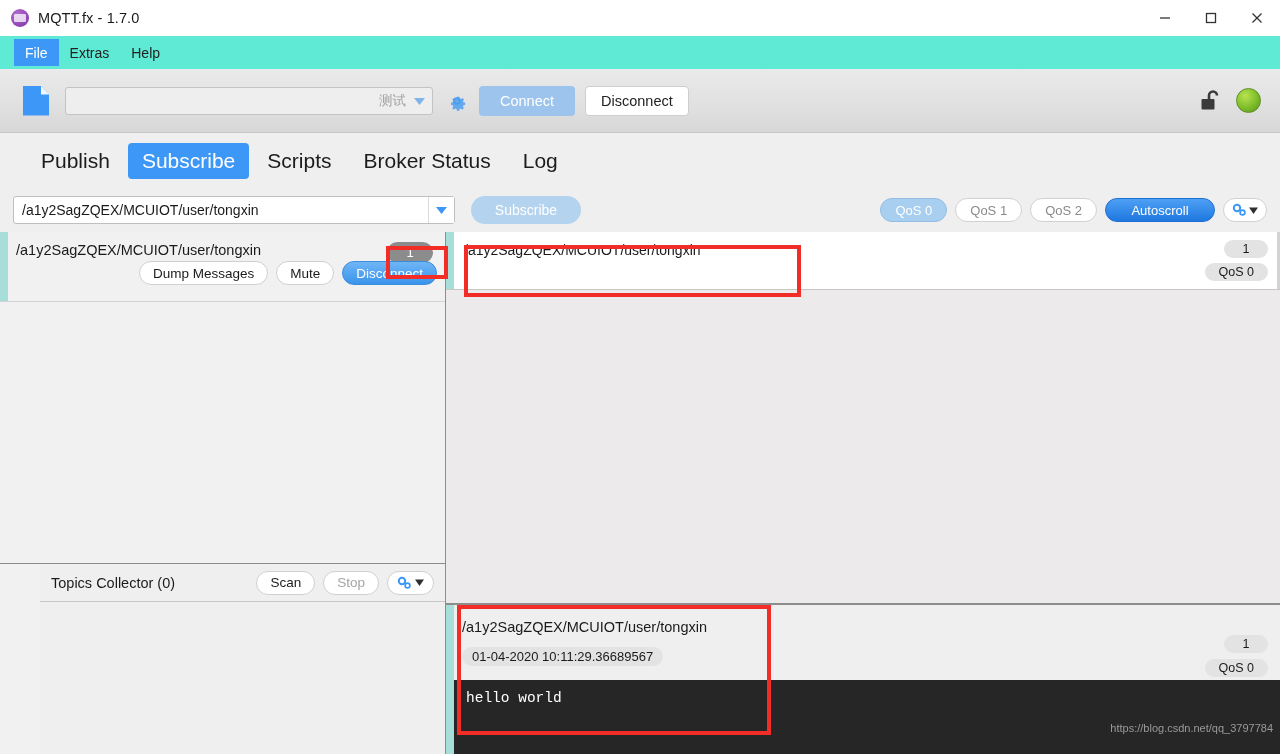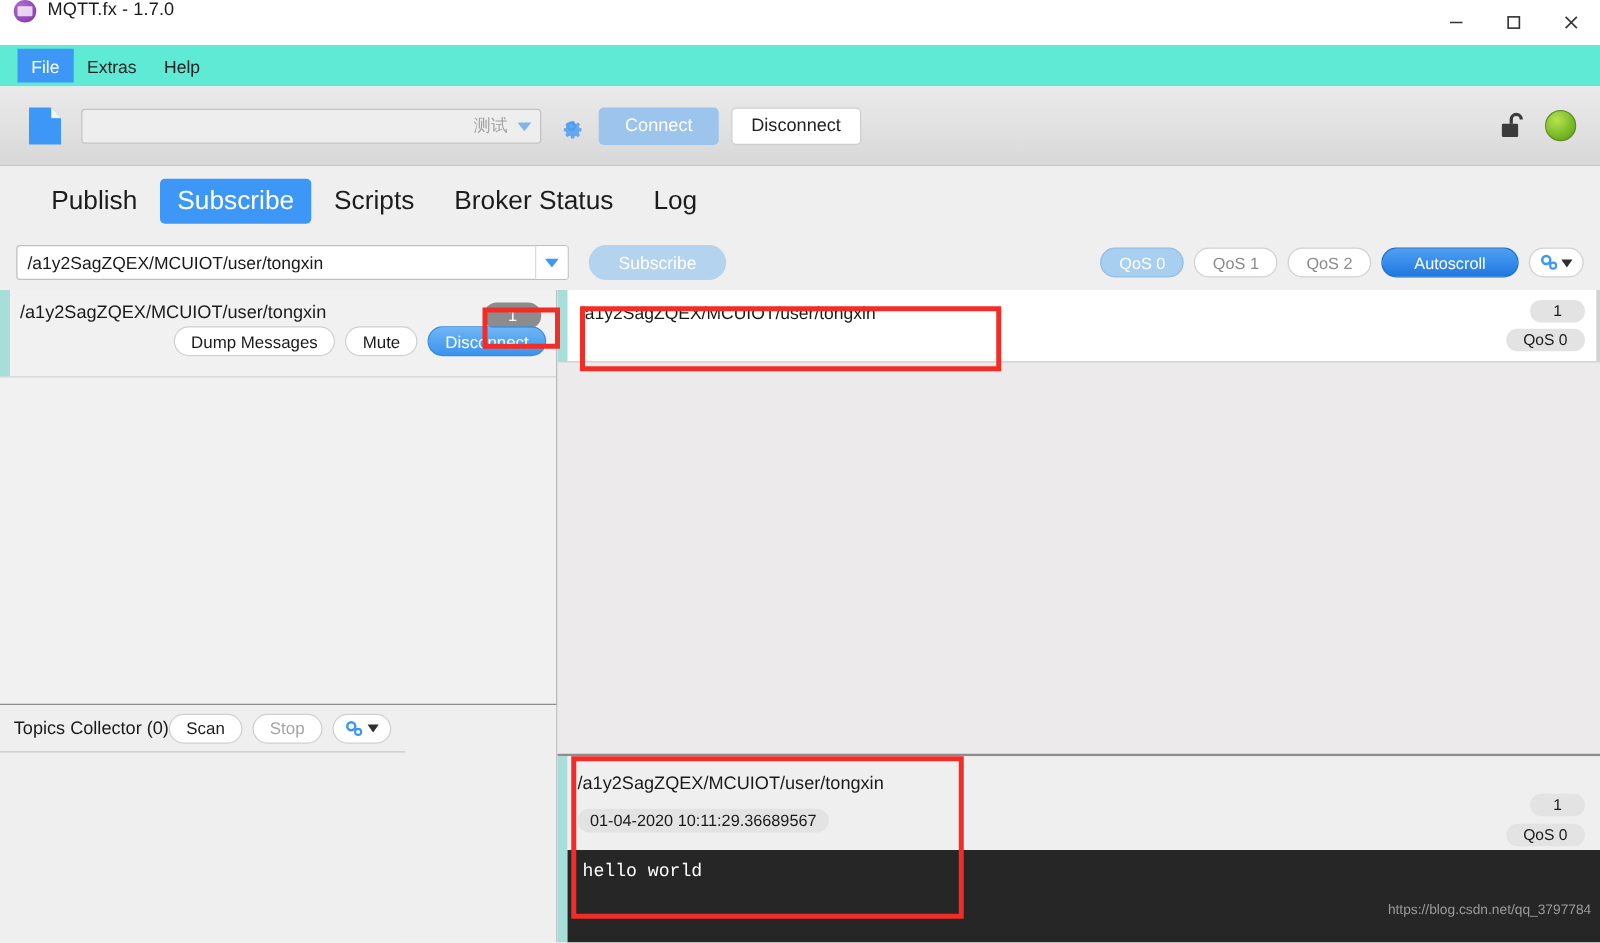--- a/index.html
+++ b/index.html
@@ -16,20 +16,21 @@
     background: #eceaea;
     display: flex;
     flex-direction: column;
   }
 
   
   .titlebar {
     height: 36px;
     background: #ffffff;
     display: flex;
+    align-items: center;
     flex: none;
     border-bottom: 1px solid #ffffff;
   }
   .tb-icon {
     width: 18px; height: 18px;
     margin-left: 11px; margin-right: 9px;
     border-radius: 50%;
     background: radial-gradient(circle at 35% 32%, #b36fd0 0%, #9b4fbe 48%, #7d2ea0 100%);
     position: relative;
     flex: none;
@@ -332,22 +333,23 @@
   }
   .act-btn.primary {
     background: linear-gradient(to bottom, #6fb5f5 0%, #3a94ec 100%);
     border: 1px solid #3a8ddb;
     color: #ffffff;
   }
   .collector {
     height: 190px;
     flex: none;
     display: flex;
-    flex-direction: row;
+    flex-direction: column;
     background: #f0efef;
+    margin-left: 40px;
   }
   .collector-head {
     height: 38px;
     display: flex;
     align-items: center;
     padding: 0 11px;
     border-bottom: 1px solid #c8c7c7;
   }
   .collector-title {
     font-size: 14.5px;

